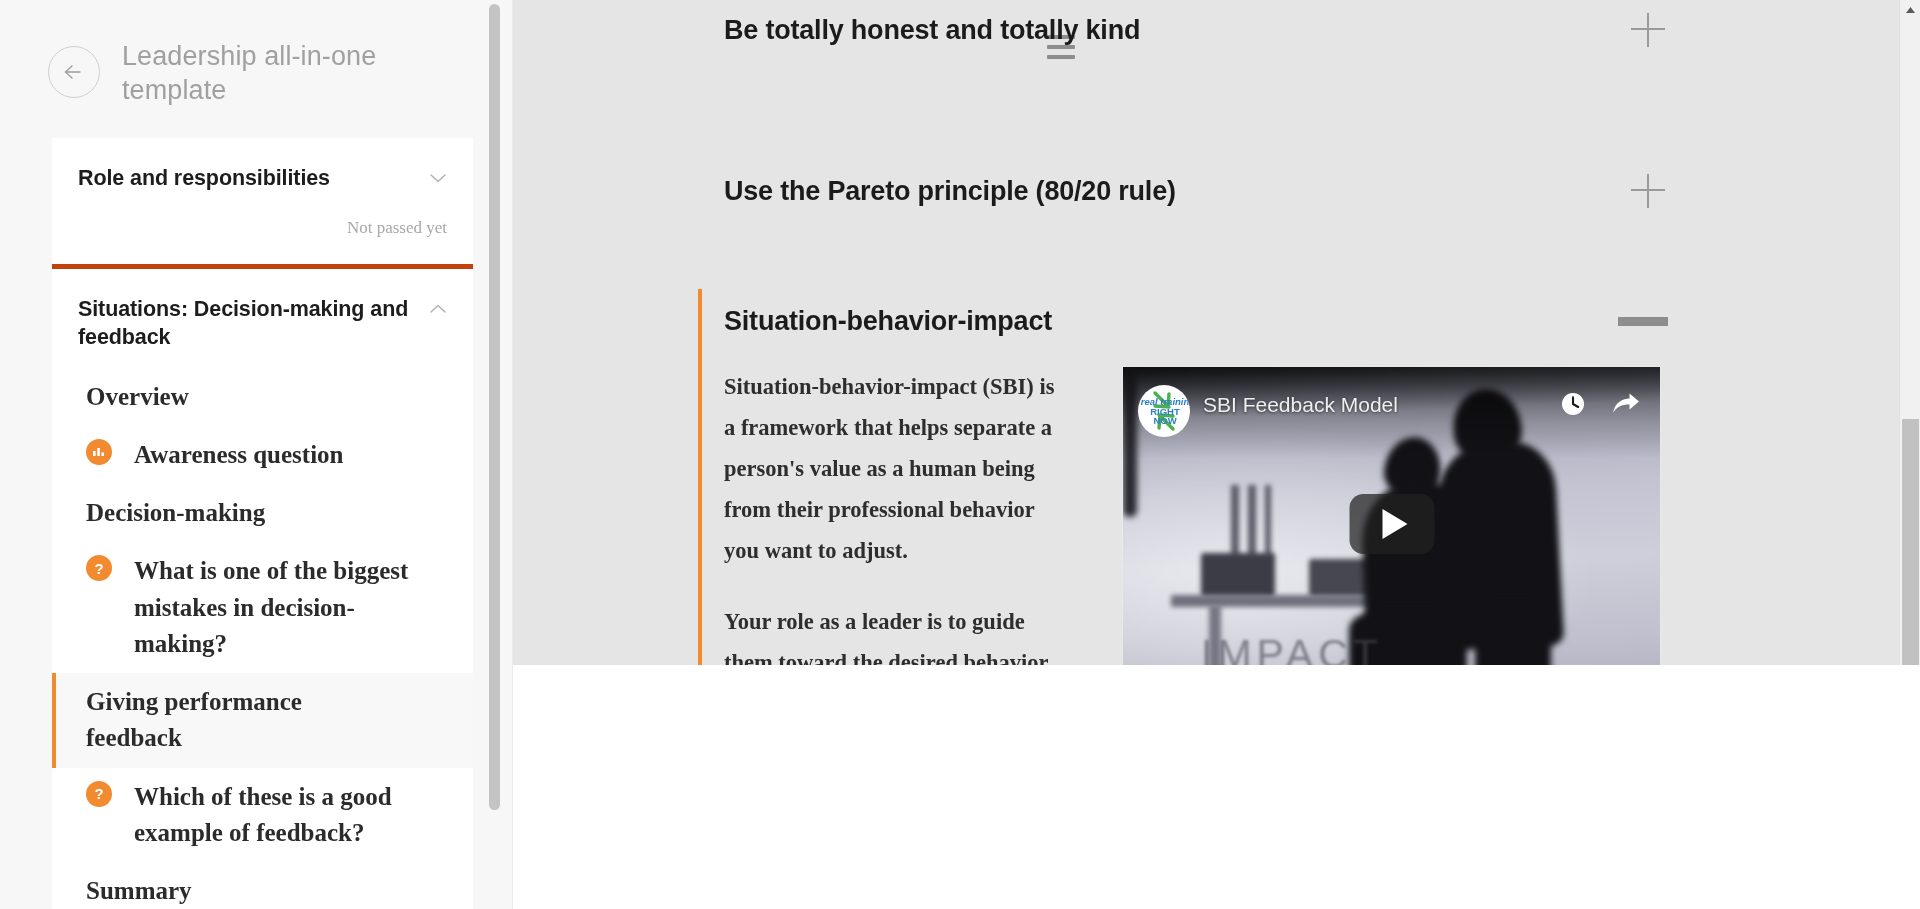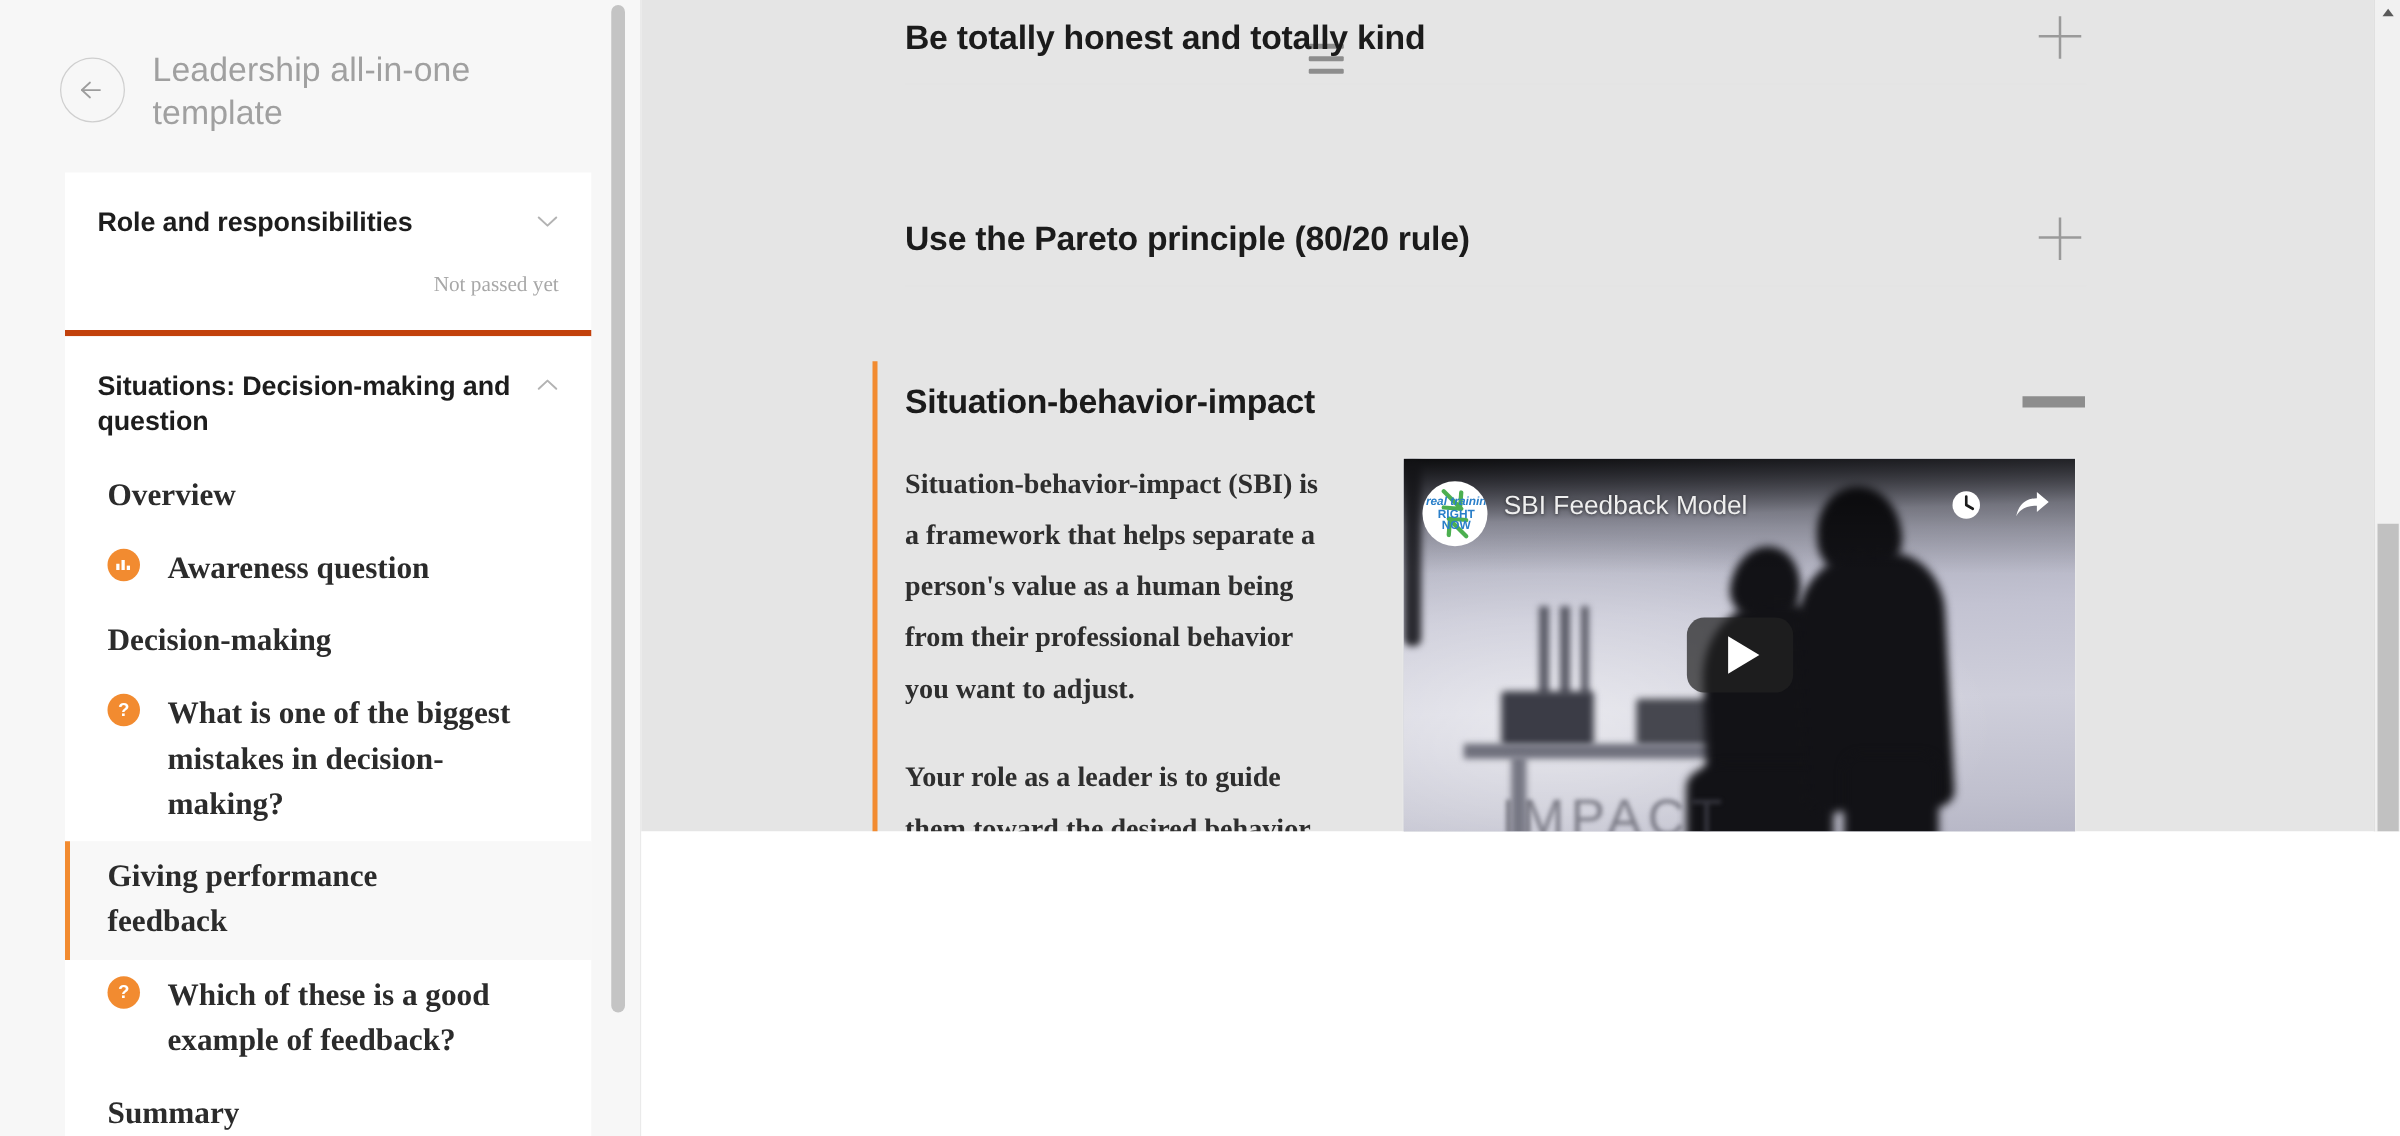--- a/index.html
+++ b/index.html
@@ -562,21 +562,21 @@
               <svg width="18" height="12" viewBox="0 0 18 12">
                 <path d="M2 3 L9 9.5 L16 3" fill="none" stroke="#b3b3b3" stroke-width="1.6" stroke-linecap="round" stroke-linejoin="round"></path>
               </svg>
             </span>
           </div>
           <div class="card-status">Not passed yet</div>
         </div>
 
         <div class="card">
           <div class="card-head">
-            <div class="card-title">Situations: Decision-making and question</div>
+            <div class="card-title">Situations: Decision-making and feedback</div>
             <span class="chev">
               <svg width="18" height="12" viewBox="0 0 18 12">
                 <path d="M2 9 L9 2.5 L16 9" fill="none" stroke="#b3b3b3" stroke-width="1.6" stroke-linecap="round" stroke-linejoin="round"></path>
               </svg>
             </span>
           </div>
 
           <div class="nav-list">
 
             <div class="nav-item section">

